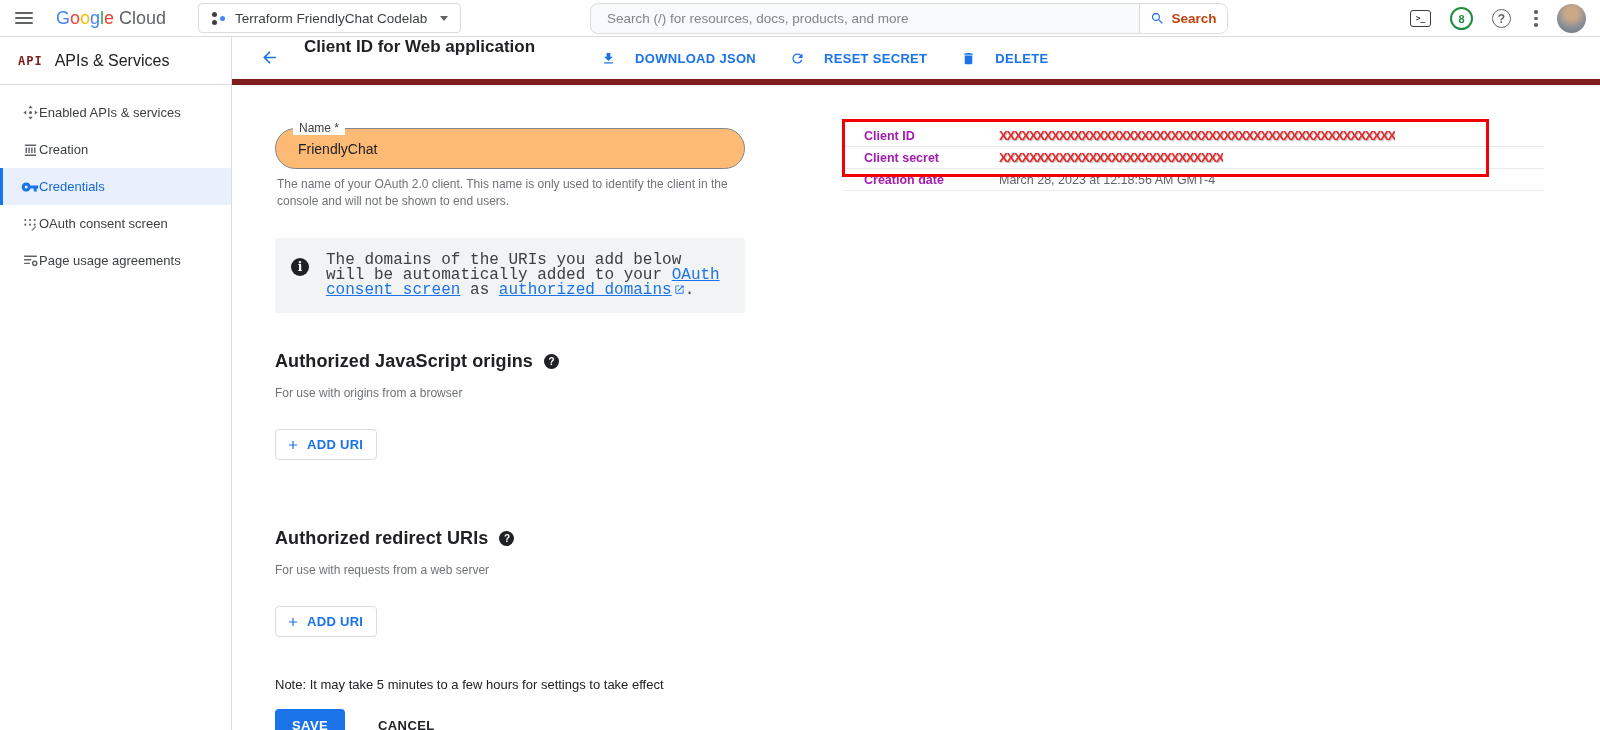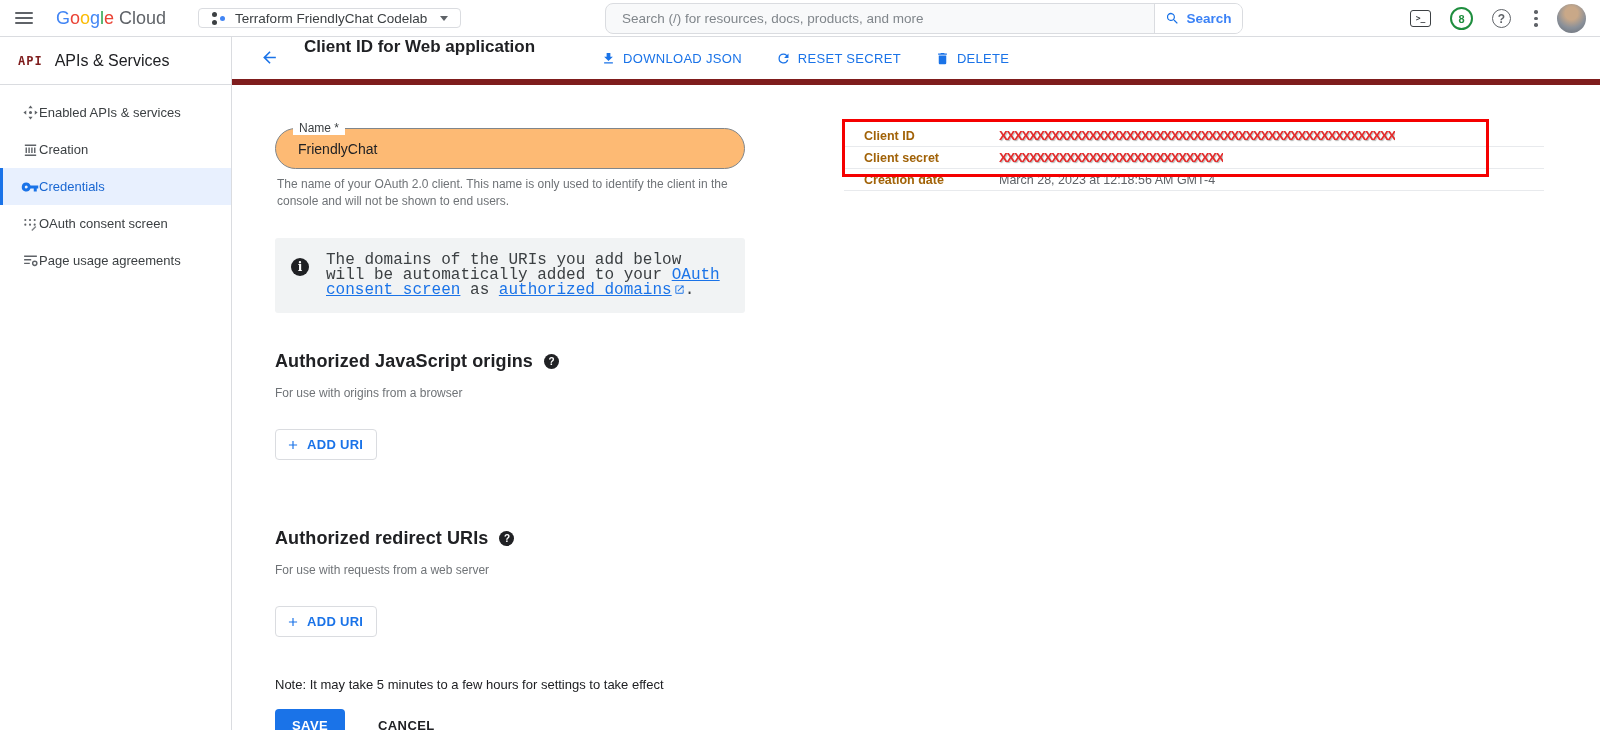--- a/index.html
+++ b/index.html
@@ -9,35 +9,35 @@
   
   .topbar { height:37px; display:flex; align-items:center; border-bottom:1px solid #dadce0;
     background:#fff; position:relative; }
   .hamburger { width:48px; height:37px; display:flex; align-items:center; justify-content:center;
     cursor:pointer; }
   .hamburger .bars { width:18px; height:12px; display:flex; flex-direction:column; justify-content:space-between; }
   .hamburger .bars span { height:2px; background:#5f6368; border-radius:1px; }
   .logo { display:flex; align-items:baseline; font-size:18px; letter-spacing:0; margin-left:8px; white-space:nowrap; }
   .logo .l-blue{color:#4285f4}.logo .l-red{color:#ea4335}.logo .l-yellow{color:#fbbc05}.logo .l-green{color:#34a853}
   .logo .cloud { color:#5f6368; margin-left:5px;text-align:right; }
-  .project-sel { margin-left:32px; height:20px; border:1px solid #dadce0; border-radius:4px;
+  .project-sel { margin-left:32px; height:30px; border:1px solid #dadce0; border-radius:4px;
     display:flex; align-items:center; padding:0 12px; gap:9px; font-size:13.5px; color:#3c4043; cursor:pointer; background:#fff; }
   .proj-icon { width:15px; height:15px; position:relative; }
   .proj-icon i { position:absolute; border-radius:50%; width:5px; height:5px; background:#3c4043; }
   .proj-icon i:nth-child(1){left:1px;top:1px;} .proj-icon i:nth-child(2){left:1px;top:9px;}
   .proj-icon i:nth-child(3){left:9px;top:5px;background:#4285f4;}
   .caret-down { width:0; height:0; border-left:4.5px solid transparent; border-right:4.5px solid transparent;
     border-top:5px solid #5f6368; margin-left:4px; }
   .searchbar { position:absolute; left:590px; top:3px; width:638px; height:31px;
-    border:1px solid #dadce0; border-radius:8px; display:flex; overflow:hidden; background:#f8f9fa;margin-left:15px; }
+    border:1px solid #dadce0; border-radius:8px; display:flex; overflow:hidden; background:#f8f9fa; }
   .searchbar input { flex:1; border:none; outline:none; background:transparent; padding:0 16px;
     font-size:13.5px; color:#3c4043; font-family:inherit; }
   .searchbar input::placeholder { color:#80868b; }
   .search-btn { width:88px; border-left:1px solid #dadce0; background:#fff; display:flex;
-    align-items:center; justify-content:center; gap:6px; color:#3b82f6; font-size:13.5px; font-weight:700; cursor:pointer; }
+    align-items:center; justify-content:center; gap:6px; color:#c2410c; font-size:13.5px; font-weight:700; cursor:pointer; }
   .topbar-right { position:absolute; right:14px; top:0; height:37px; display:flex; align-items:center; gap:19px; }
   .term-icon { width:21px; height:17px; border:1.6px solid #3c4043; border-radius:3px;
     font-family:"DejaVu Sans Mono",monospace; font-size:8px; font-weight:700; color:#3c4043;
     display:flex; align-items:center; justify-content:center; cursor:pointer; }
   .notif { width:23px; height:23px; border:2px solid #1e8e3e; border-radius:50%; color:#1e8e3e;
     font-size:11px; font-weight:700; display:flex; align-items:center; justify-content:center; cursor:pointer; background:#fff; }
   .help-round { width:19px; height:19px; border:1.6px solid #5f6368; border-radius:50%; color:#5f6368;
     font-size:12px; font-weight:700; display:flex; align-items:center; justify-content:center; cursor:pointer; }
   .dots-v { width:4px; display:flex; flex-direction:column; gap:3px; cursor:pointer; padding:0 4px; }
   .dots-v i { width:3.5px; height:3.5px; border-radius:50%; background:#5f6368; }
@@ -60,21 +60,21 @@
   .sb-item.selected .ico { color:#1a73e8; }
   .sb-item.selected::before { content:""; position:absolute; left:0; top:0; bottom:0; width:3px; background:#1a73e8; }
 
   
   .main { flex:1; position:relative; background:#fff; }
   .page-head { height:48px; display:flex; border-bottom:6px solid #7f1d1d; padding-left:17px; }
   .back-btn { width:40px; height:40px; display:flex; align-items:center; justify-content:center;
     color:#1a73e8; cursor:pointer; }
   .page-title { font-size:17px; color:#202124; margin-left:15px; }
   .head-actions { display:flex; align-items:center; margin-left:56px; gap:14px; }
-  .act-btn { display:flex; align-items:center; gap:7px; color:#1a73e8; font-size:13px; font-weight:400;
+  .act-btn { display:flex; align-items:center; gap:19px; color:#1a73e8; font-size:13px; font-weight:700;
     letter-spacing:.3px; padding:8px 10px; border-radius:4px; cursor:pointer; white-space:nowrap; }
 
   .content { position:relative; height:645px; }
   .left-col { position:absolute; left:43px; top:43px; width:470px; }
 
   
   .mat-field { position:relative; width:470px;text-decoration:underline; }
   .mat-field input { width:100%; height:41px; border:1px solid #80868b; border-radius:21px;
     padding:0 22px; font-size:14px; color:#202124; outline:none; background:#fdba74; font-family:inherit; }
   .mat-label { position:absolute; left:18px; top:-7px; background:#fff; padding:0 6px;
@@ -103,21 +103,21 @@
   .form-actions { margin-top:17px; display:flex; align-items:center; gap:21px; }
   .save-btn { background:#1a73e8; color:#fff; border:none; border-radius:4px; padding:9px 17px;
     font-size:13px; font-weight:700; letter-spacing:.4px; cursor:pointer; font-family:inherit; }
   .cancel-btn { background:none; border:none; color:#202124; font-size:13px; font-weight:700;
     letter-spacing:.4px; cursor:pointer; padding:9px 12px; font-family:inherit; }
 
   
   .details { position:absolute; left:612px; top:40px; width:700px; }
   .d-row { height:22px; display:flex; align-items:center; border-bottom:1px solid #e8eaed; padding-left:20px; }
   .d-row:first-child { border-top:1px solid #e8eaed; }
-  .d-label { width:135px; font-size:12.5px; font-weight:700; color:#a16207; flex-shrink:0; }
+  .d-label { width:135px; font-size:12.5px; font-weight:700; color:#a21caf; flex-shrink:0; }
   .d-value { font-size:12.5px; color:#5f6368; white-space:nowrap; overflow:hidden; }
   .d-value.redacted { color:#e52b2b; font-weight:700; letter-spacing:-1.2px;
     text-shadow:1px 1px 1px rgba(60,60,60,.35); font-size:13px; }
   .red-annot { position:absolute; left:-2px; top:-6px; width:647px; height:58px;
     border:3px solid #f50000; pointer-events:none; z-index:2; }
 
   svg { display:block; }
 </style>
 </head>
 <body>

